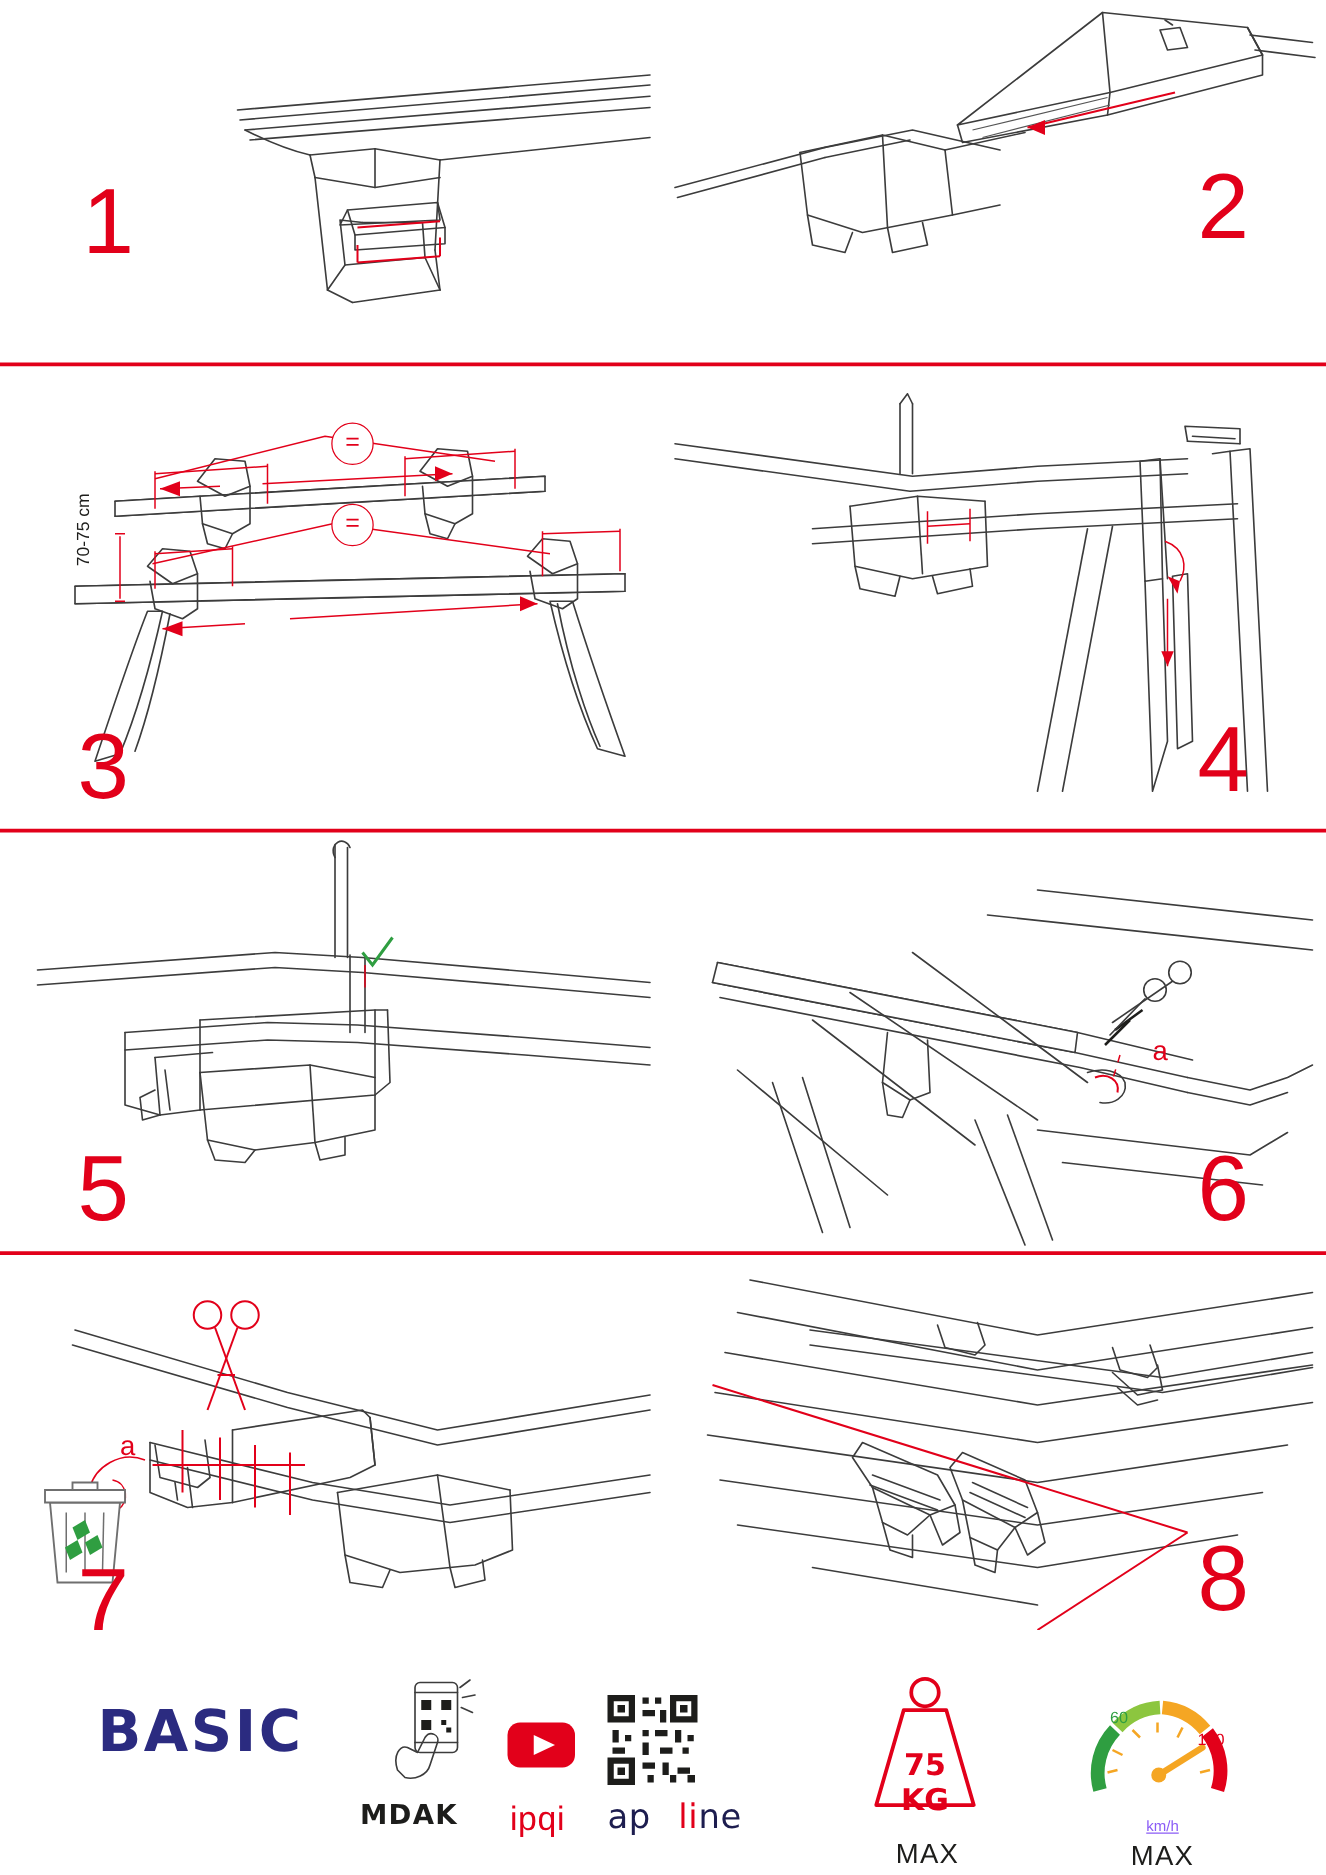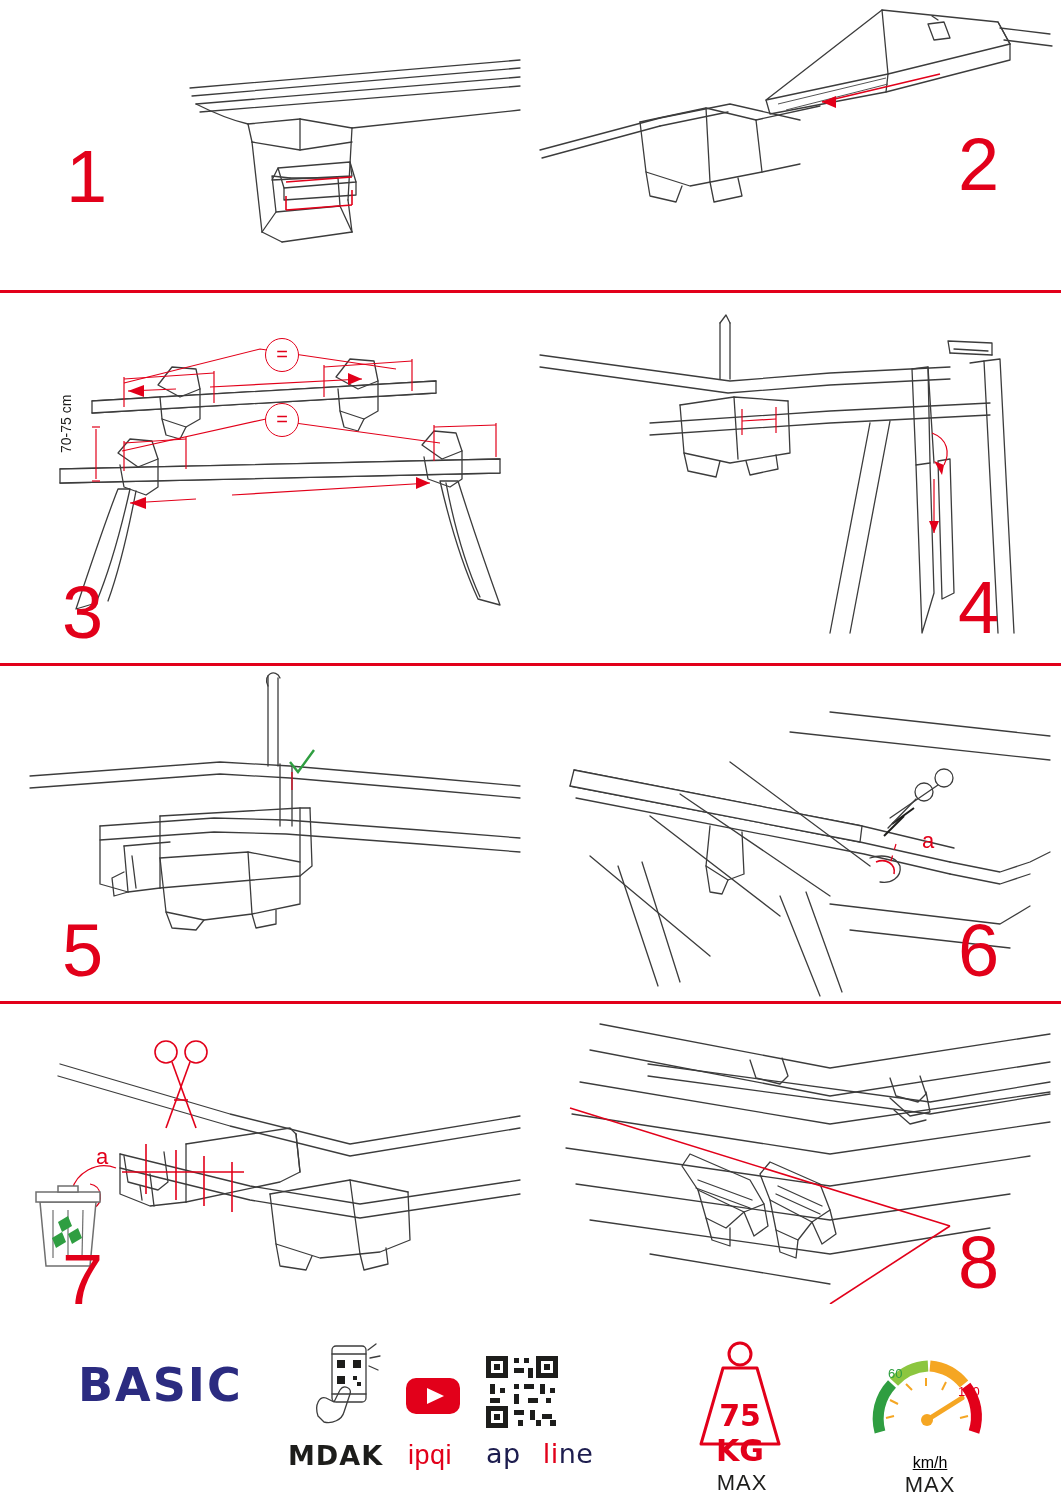--- a/index.html
+++ b/index.html
@@ -78,21 +78,21 @@
     font-weight: bold;
     color: #1d1d4f;
     letter-spacing: 0.5px;
   }
   .brand-accessory .part { color: #e2001a; }
   .brand-mdak {
     position: absolute;
     left: 288px;
     top: 110px;
     font-family: "DejaVu Sans", sans-serif;
-    font-size: 27px;
+    font-size: 22px;
     font-weight: bold;
     color: #1d1d1b;
     letter-spacing: 1px;
   }
   .brand-ipqi {
     position: absolute;
     left: 408px;
     top: 110px;
     font-family: Liberation Sans, sans-serif;
     font-size: 27px;
@@ -112,29 +112,29 @@
   .max-label {
     position: absolute;
     font-family: "Liberation Sans", sans-serif;
     font-size: 22px;
     color: #1d1d1b;
     letter-spacing: 1px;
   }
   .weight-text {
     position: absolute;
     font-family: "DejaVu Sans", sans-serif;
-    font-size: 30px;
+    font-size: 24px;
     font-weight: bold;
     color: #e2001a;
   }
   .kmh-text {
     position: absolute;
     font-family: "Liberation Sans", sans-serif;
-    font-size: 16px;
-    color: #000000;
+    font-size: 12px;
+    color: #8b5cf6;
     text-decoration: underline;
   }
   .speed-num { font-family: "Liberation Sans", sans-serif; font-size: 13px; }
   .dim-text {
     position: absolute;
     font-family: "Liberation Sans", sans-serif;
     font-size: 14px;
     color: #1d1d1b;
     transform: rotate(-90deg);
     transform-origin: left top;

